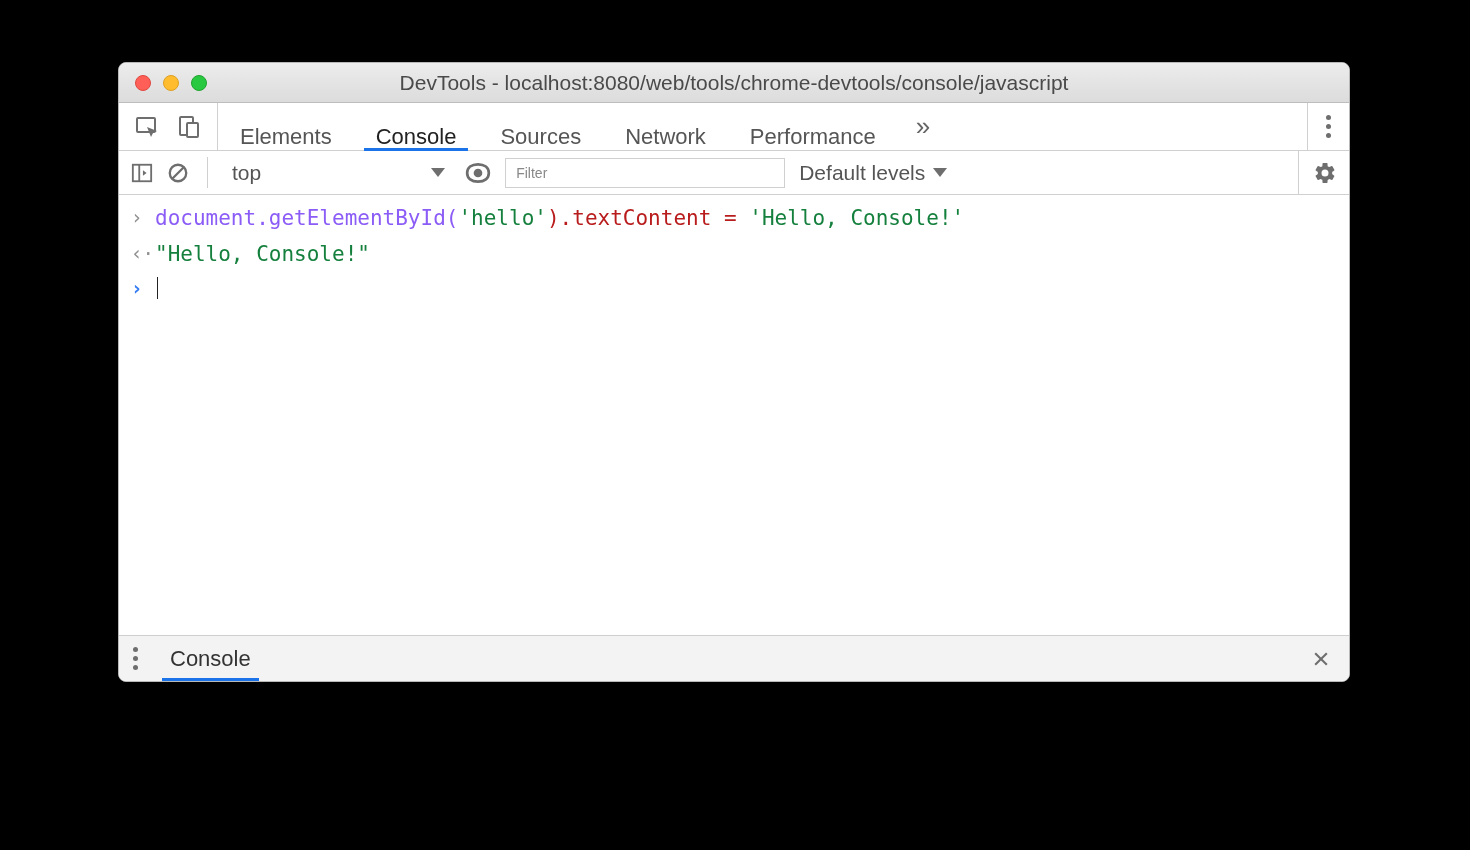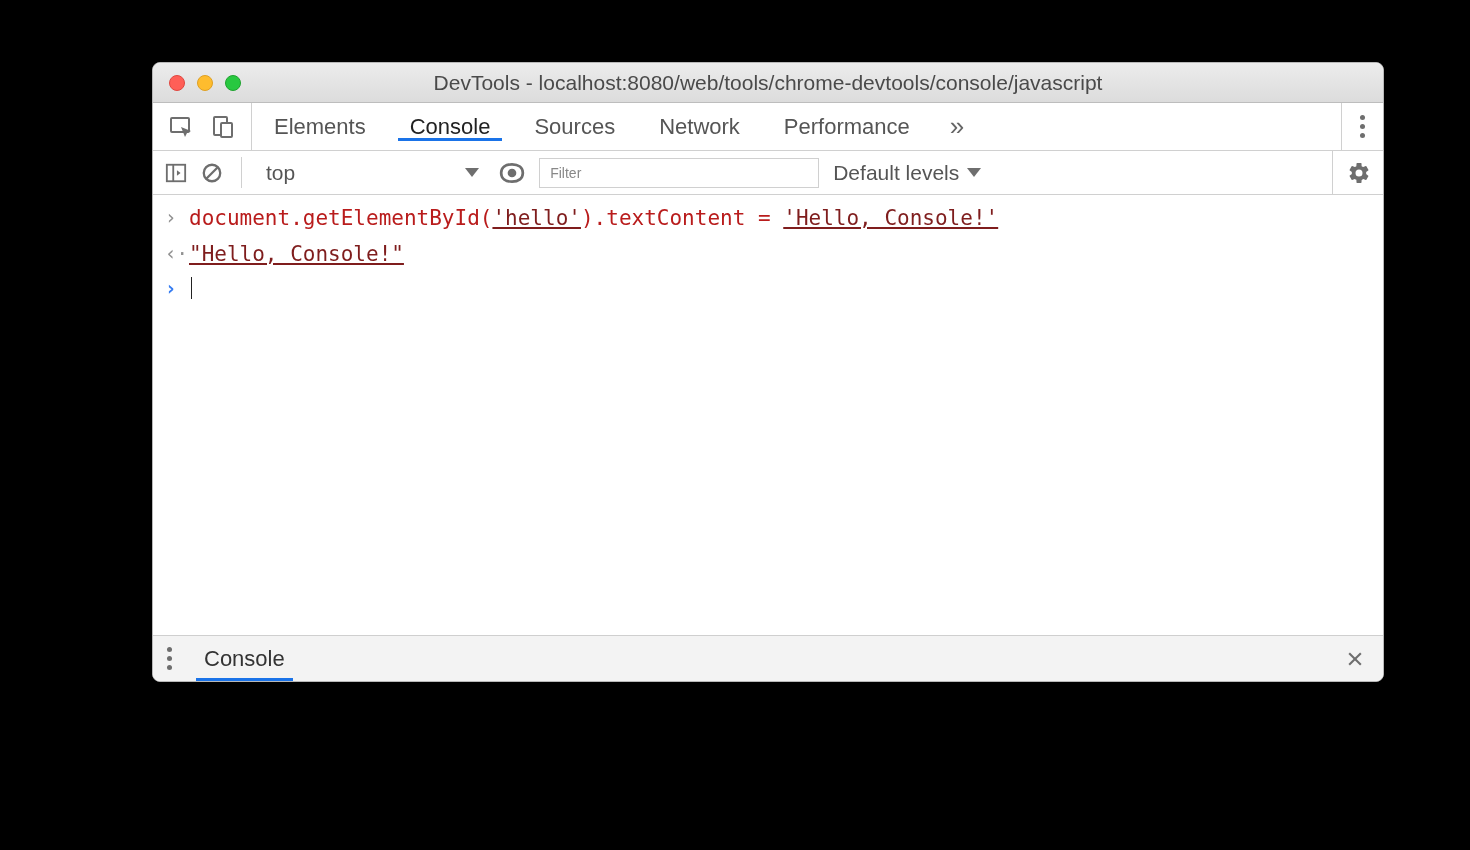--- a/index.html
+++ b/index.html
@@ -16,21 +16,20 @@
     top: 62px;
     width: 1232px;
     height: 620px;
     background: #fff;
     border-radius: 8px;
     box-shadow: 0 20px 60px rgba(0,0,0,0.5);
     display: flex;
     flex-direction: column;
     overflow: hidden;
     border: 1px solid #b8b8b8;
-    margin-left: 34px;
   }
   
   .titlebar {
     height: 40px;
     background: linear-gradient(#ececec, #dcdcdc);
     border-bottom: 1px solid #bdbdbd;
     display: flex;
     align-items: center;
     position: relative;
   }
@@ -71,21 +70,21 @@
   }
   .icon-btn {
     display: flex;
     align-items: center;
     justify-content: center;
     color: #6e6e6e;
     cursor: pointer;
   }
   .tabs {
     display: flex;
-    align-items: center;
+    align-items: flex-end;
   }
   .tab {
     padding: 0 22px;
     display: flex;
     align-items: center;
     cursor: pointer;
     color: #555;
     position: relative;
   }
   .tab.active {
@@ -186,22 +185,22 @@
   }
   .gutter {
     width: 24px;
     flex-shrink: 0;
     color: #919191;
     font-size: 19px;
     user-select: none;
   }
   .gutter.blue { color: #367cf1; font-weight: bold; }
   .code { white-space: pre; color: #222; }
-  .tok-method { color: #b91c1c; }
-  .tok-str { color: #7f1d1d; text-decoration: underline; }
+  .tok-method { color: #8b5cf6; }
+  .tok-str { color: #15803d; }
   .tok-punc { color: #b91c1c; }
   .cursor {
     display: inline-block;
     width: 1px; height: 22px;
     background: #222;
     vertical-align: -3px;
     margin-left: 2px;
   }
   
   .drawer {

